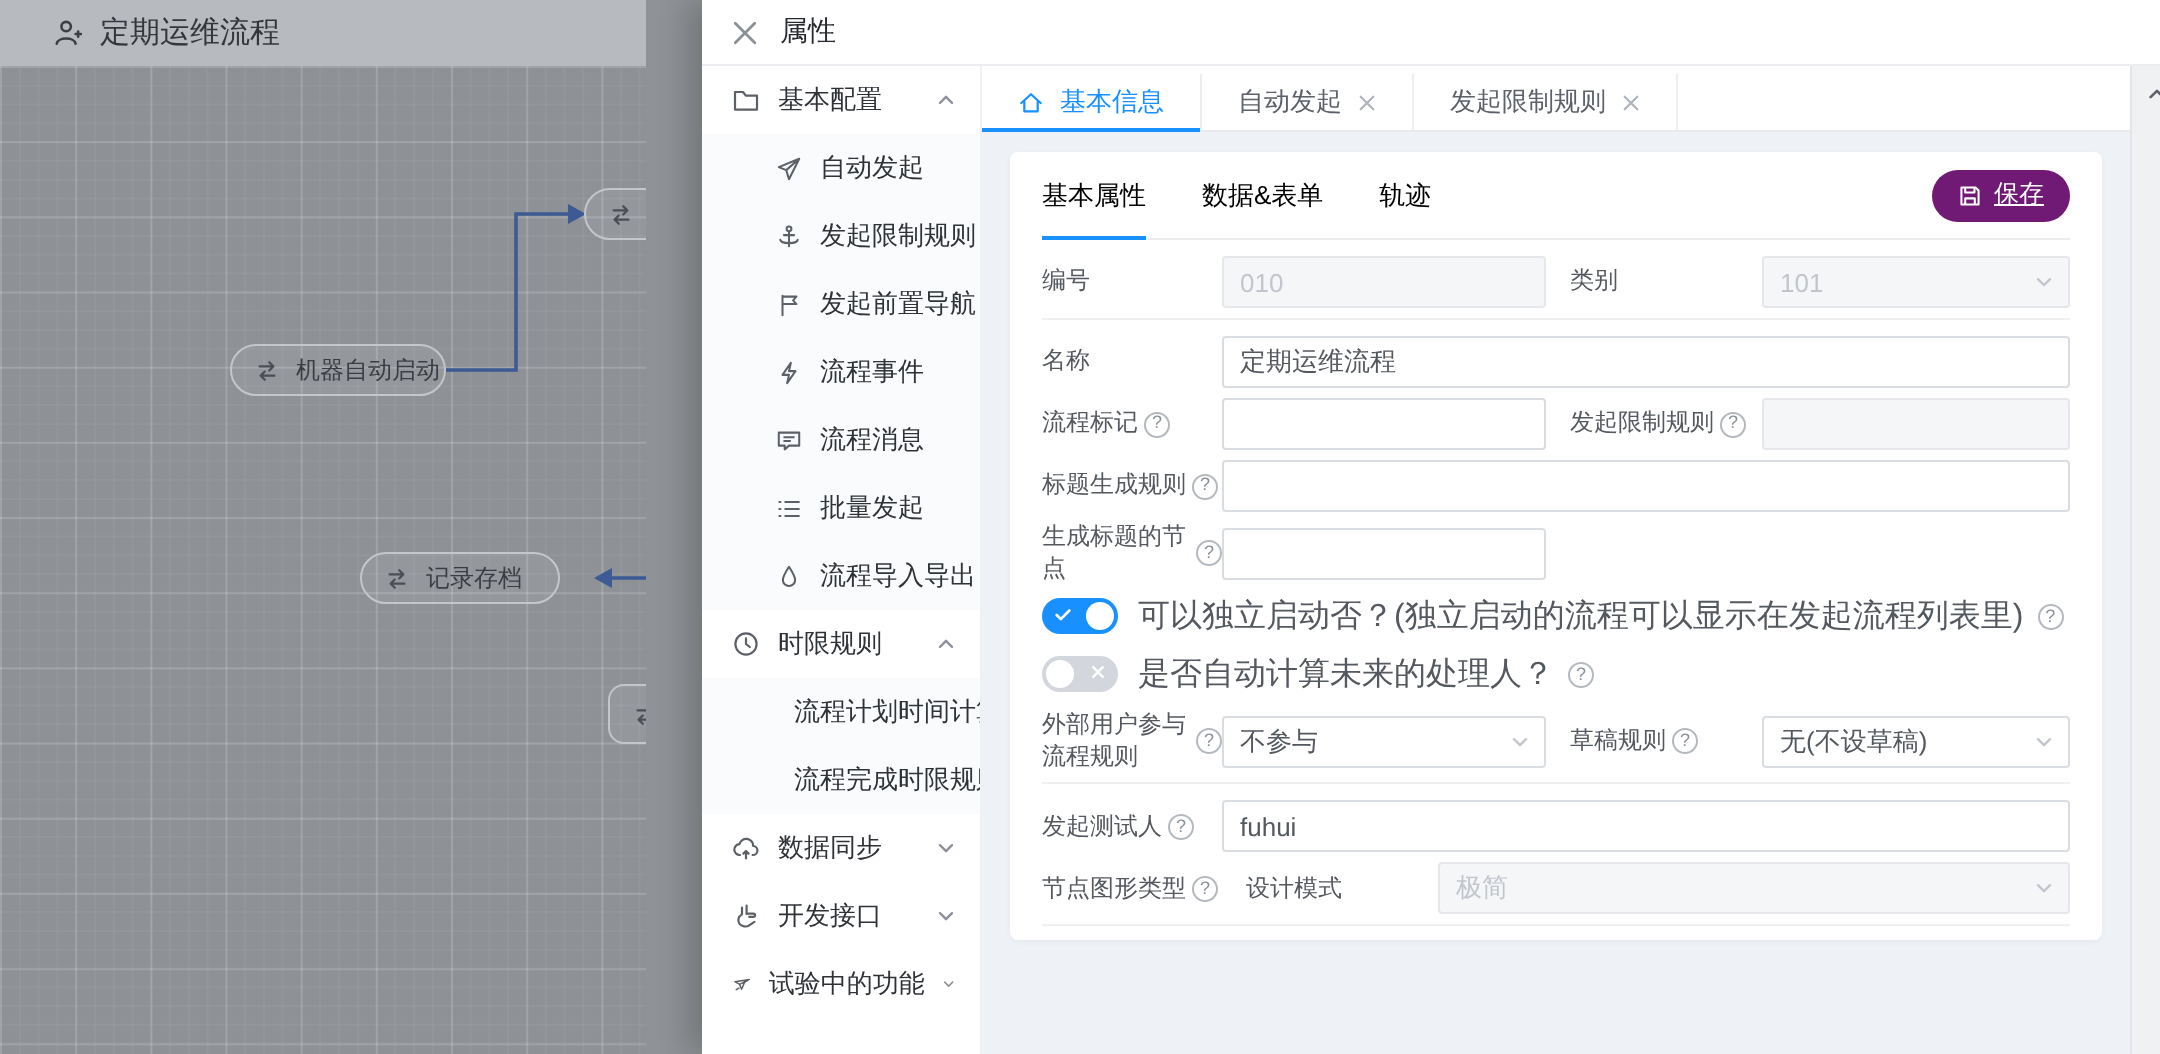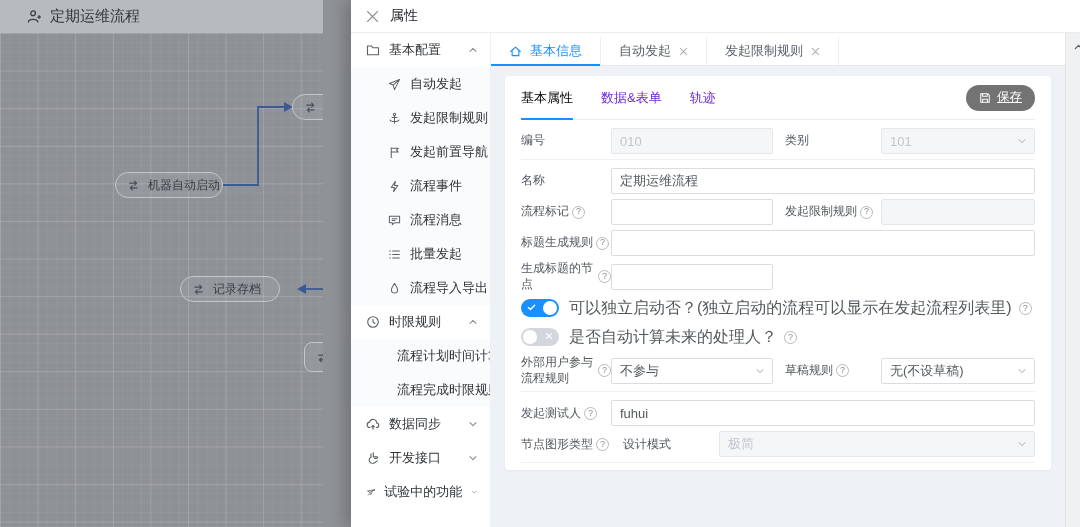--- a/index.html
+++ b/index.html
@@ -51,24 +51,24 @@
   .tabbar { height:33px; flex:none; display:flex; align-items:flex-end; background:#fff; border-bottom:1px solid #e7e9ec; }
   .tab { height:28px; display:flex; align-items:center; gap:8px; padding:0 18px; font-size:13px;
     color:#5c616a; border-right:1px solid #eceef1; position:relative; cursor:pointer; background:#fff; }
   .tab.active { color:#1890ff;font-family:Liberation Mono, monospace; }
   .tab.active::after { content:""; position:absolute; left:0; right:0; bottom:-1px; height:2px; background:#1890ff; }
   .tab .tclose { color:#aeb3bb; display:flex; }
   .content { flex:1; background:#eef1f5; padding:10px 14px; min-height:0; }
   .card { background:#fff; border-radius:4px; height:394px; padding:0 16px; box-shadow:0 1px 3px rgba(0,0,0,.04); overflow:hidden; }
   .card-header { height:44px; display:flex; align-items:center; border-bottom:1px solid #ececee; }
   .itabs { display:flex; gap:28px; height:100%; }
-  .itab { display:flex; align-items:center; font-size:13px; color:#6d28d9; position:relative; cursor:pointer; }
+  .itab { display:flex; align-items:center; font-size:13px; color:#000000; position:relative; cursor:pointer; }
   .itab.active { color:#000000; }
   .itab.active::after { content:""; position:absolute; left:0; right:0; bottom:-1px; height:2px; background:#1890ff; }
-  .save-btn { margin-left:auto; height:26px; padding:0 13px; border-radius:14px; border:none; background:#737373;
+  .save-btn { margin-left:auto; height:26px; padding:0 13px; border-radius:14px; border:none; background:#701a75;
     color:#fff; font-size:12.5px; display:flex; align-items:center; gap:6px; cursor:pointer;text-decoration:underline; }
 
   
   .form { padding-top:8px; }
   .frow { display:flex; align-items:center; margin-bottom:5px; min-height:26px; }
   .flabel { width:90px; flex:none; display:flex; align-items:center; gap:3px; font-size:12px; color:#54585f; line-height:1.3; }
   .flabel .ltxt { max-width:74px; }
   .flabel2 { width:96px; margin-left:12px; }
   .help { width:13px; height:13px; flex:none; border:1px solid #b4b9c0; border-radius:50%; color:#8a9097;
     font-size:9px; display:inline-flex; align-items:center; justify-content:center; cursor:pointer; }

